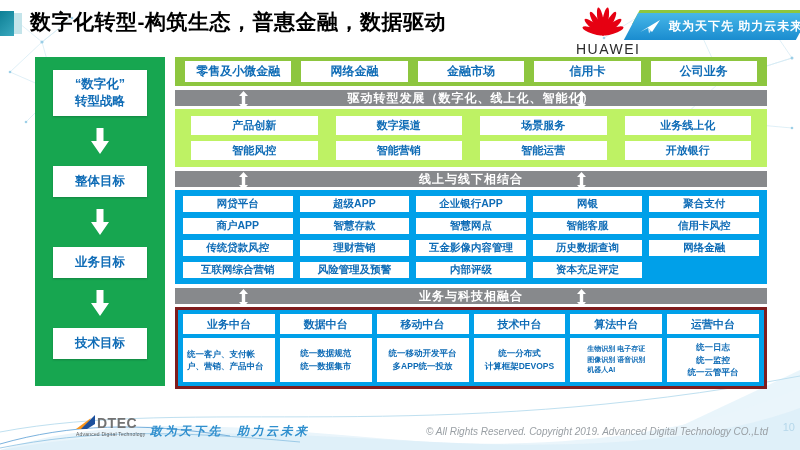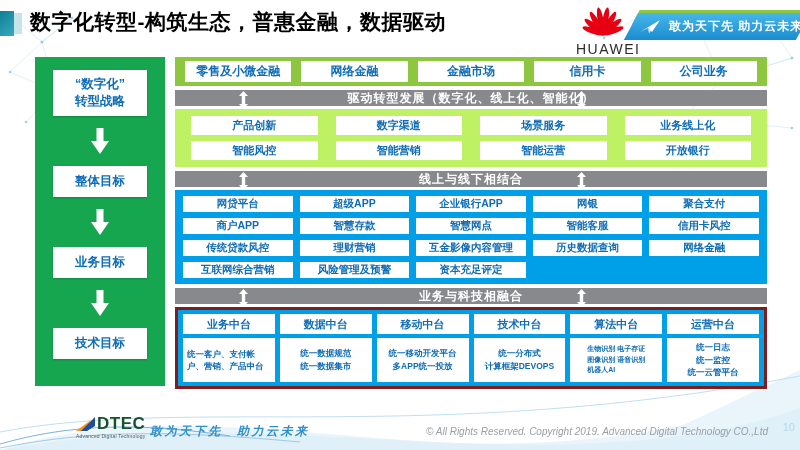--- a/index.html
+++ b/index.html
@@ -57,21 +57,21 @@
   .plat-title{height:20px;background:#fff;color:#0f6cb6;font-size:11px;font-weight:bold;
     display:flex;align-items:center;justify-content:center;white-space:nowrap;}
   .plat-detail{height:44px;background:#fff;color:#0f6cb6;font-size:8.5px;font-weight:bold;
     display:flex;align-items:center;justify-content:center;text-align:center;
     white-space:pre-line;line-height:1.5;padding:1px 2px;box-sizing:border-box;}
   .plat-detail.wrapleft{text-align:left;white-space:normal;line-height:1.45;padding:1px 4px;}
   .plat-detail.tiny{font-size:7px;text-align:left;}
   
   .dtec{position:absolute;left:76px;top:415px;}
   .dtec-top{display:flex;align-items:flex-end;gap:2px;}
-  .dtec-word{font-size:17px;font-weight:900;color:#14532d;letter-spacing:0.5px;line-height:1;}
+  .dtec-word{font-size:14px;font-weight:900;color:#737373;letter-spacing:0.5px;line-height:1;}
   .dtec-sub{font-size:5px;color:#5a5a5a;margin-top:1px;letter-spacing:0.2px;}
   .f-slogan{position:absolute;left:150px;top:423px;font-size:12px;font-style:italic;
     color:#2f8fce;letter-spacing:2.5px;font-weight:bold;white-space:nowrap;}
   .copyright{position:absolute;right:32px;top:426px;font-size:10px;font-style:italic;color:#999fa4;}
   .page-num{position:absolute;right:5px;top:421px;font-size:11px;color:#b5d7ea;}
 </style>
 </head>
 <body>
 
 <div class="slide">
@@ -216,20 +216,21 @@
       <div class="app-box">智慧网点</div>
       <div class="app-box">智能客服</div>
       <div class="app-box">信用卡风控</div>
       <div class="app-box">传统贷款风控</div>
       <div class="app-box">理财营销</div>
       <div class="app-box">互金影像内容管理</div>
       <div class="app-box">历史数据查询</div>
       <div class="app-box">网络金融</div>
       <div class="app-box">互联网综合营销</div>
       <div class="app-box">风险管理及预警</div>
+      <div class="app-box">内部评级</div>
       <div class="app-box">资本充足评定</div>
     </div>
 
     <div class="banner">
       <svg class="varrow a1" width="9" height="18">
           <path d="M4.5 0 L9 5 H6.2 V13 H9 L4.5 18 L0 13 H2.8 V5 H0 Z" fill="#fff"></path>
         </svg>
       <span>业务与科技相融合</span>
       <svg class="varrow a2" width="9" height="18">
           <path d="M4.5 0 L9 5 H6.2 V13 H9 L4.5 18 L0 13 H2.8 V5 H0 Z" fill="#fff"></path>

